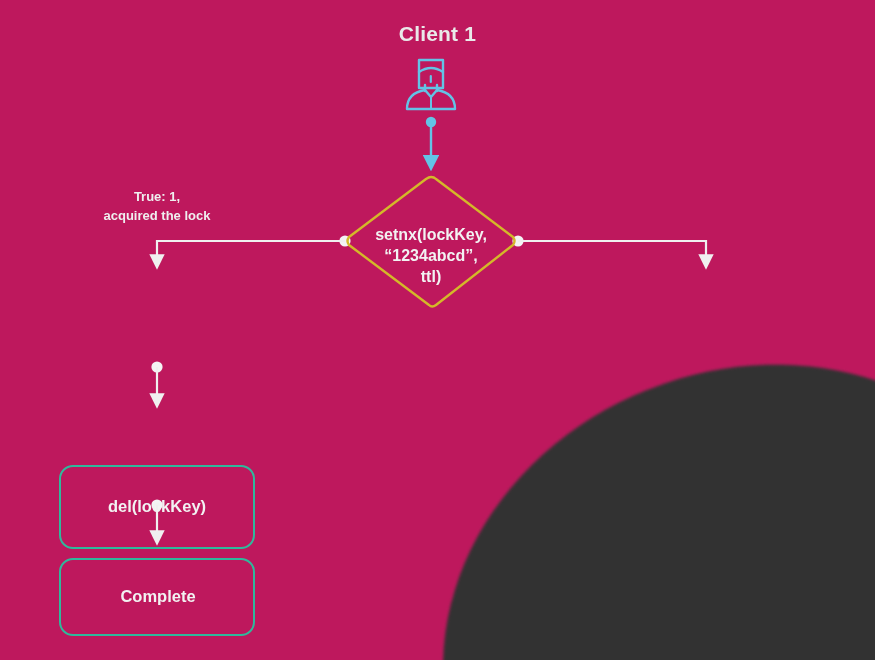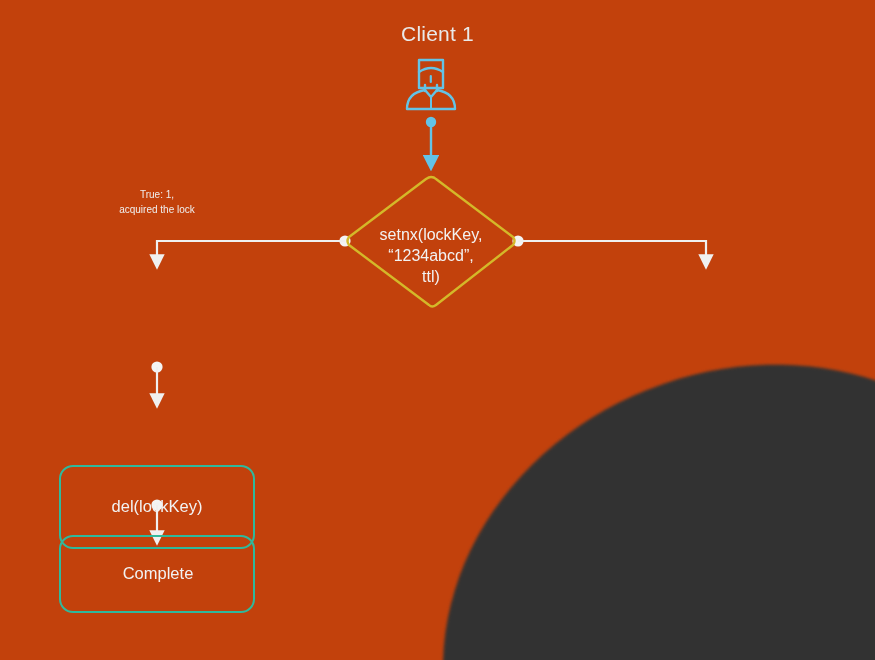--- a/index.html
+++ b/index.html
@@ -4,23 +4,24 @@
 <style>
   html, body {
     margin: 0;
     padding: 0;
     background: #2b2b2b;
   }
   #canvas {
     position: relative;
     width: 875px;
     height: 660px;
-    background: #c2410c;
+    background: #be185d;
     overflow: hidden;
     font-family: "Liberation Sans", sans-serif;
+    font-weight: bold;
     -webkit-font-smoothing: antialiased;
   }
   #bg-blob {
     position: absolute;
     right: -180px;
     bottom: -230px;
     width: 620px;
     height: 520px;
     border-radius: 52% 48% 45% 55% / 55% 50% 50% 45%;
     background: #323232;
@@ -56,21 +57,21 @@
   .node-work {
     left: 59px; top: 283px; width: 196px; height: 84px;
     border-color: #2fb99c;
   }
   .node-del {
     left: 59px; top: 421px; width: 196px; height: 84px;
     border-color: #2fb99c;
     margin-top: 44px;
   }
   .node-complete {
-    left: 59px; top: 535px; width: 196px; height: 78px;
+    left: 59px; top: 558px; width: 196px; height: 78px;
     border-color: #2fb99c;
     padding-left: 12px;
   }
   .node-wait {
     left: 609px; top: 283px; width: 194px; height: 83px;
     border-color: #cf6583;
   }
   .node-diamond {
     left: 344px; top: 174px; width: 174px; height: 136px;
   }
@@ -94,21 +95,21 @@
     width: 875px;
     text-align: center;
     color: #e9e9e9;
     font-size: 21px;
     letter-spacing: 0.2px;
   }
   .edge-label {
     position: absolute;
     text-align: center;
     color: #efefef;
-    font-size: 10px;
+    font-size: 13px;
     line-height: 1.45;
     white-space: pre-line;
   }
   .label-true { left: 57px; top: 188px; width: 200px; }
   .label-false { left: 605px; top: 188px; width: 200px; }
   .client-icon {
     position: absolute;
     left: 401px;
     top: 52px;
     width: 60px;

